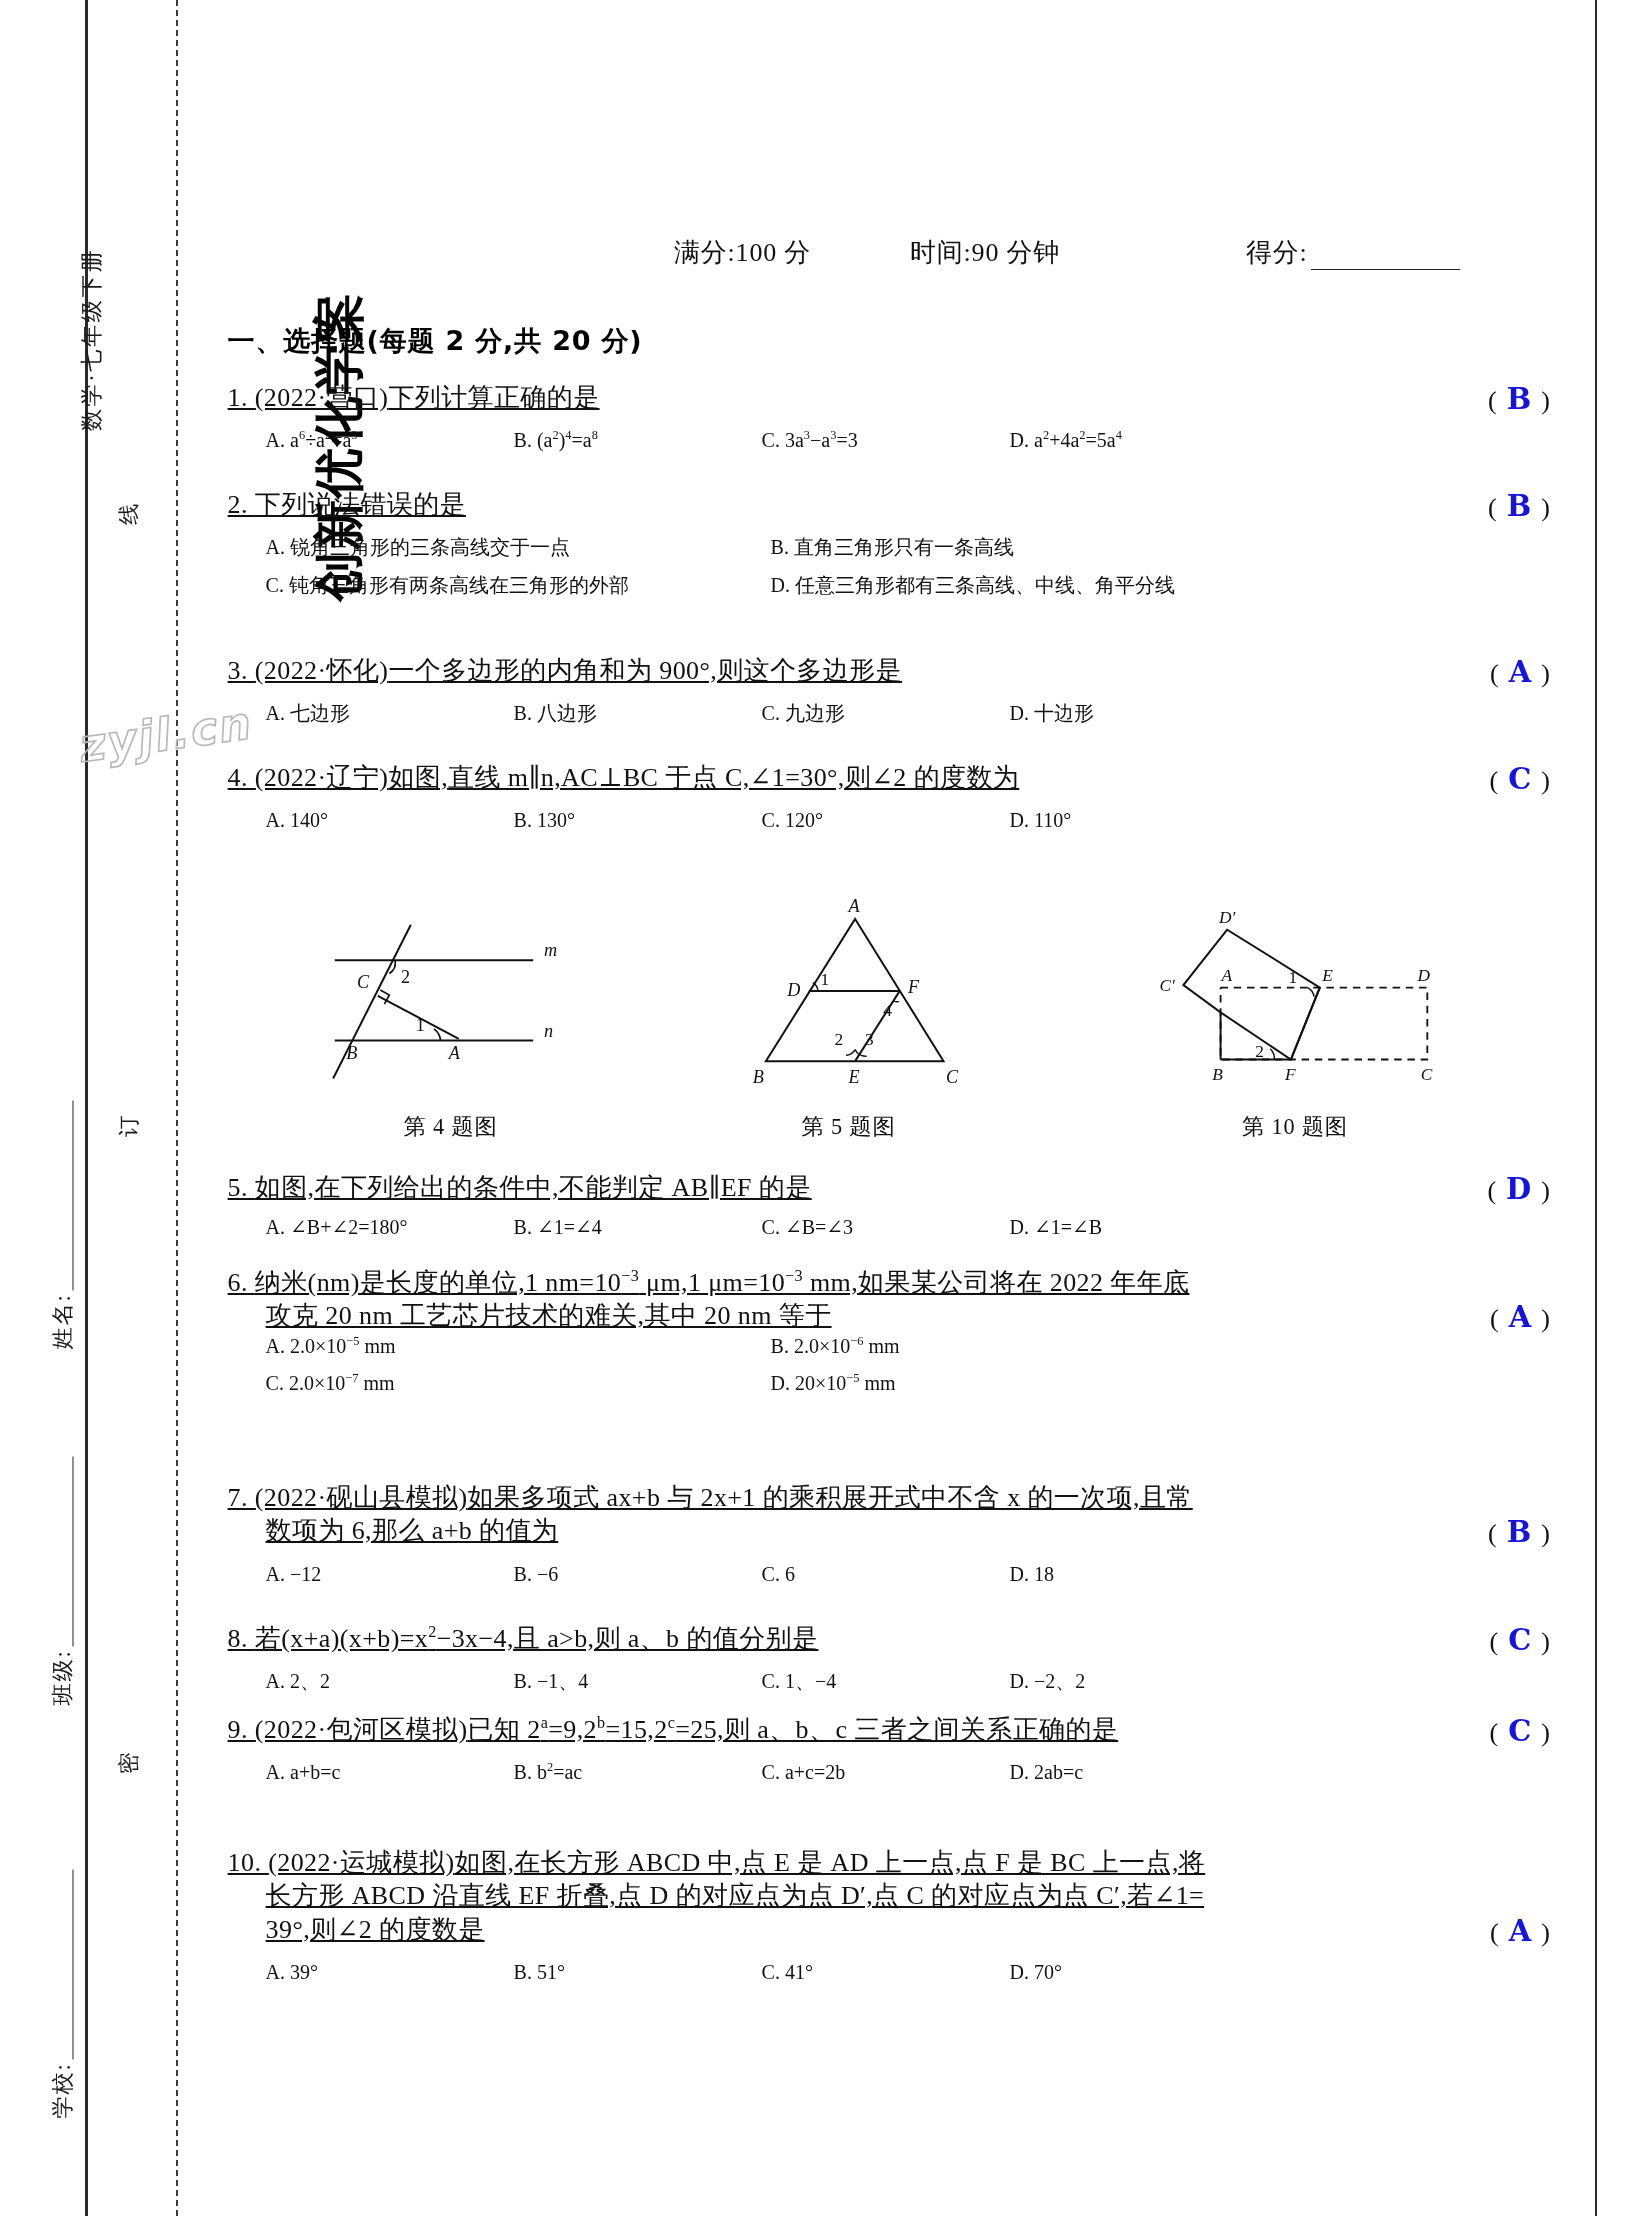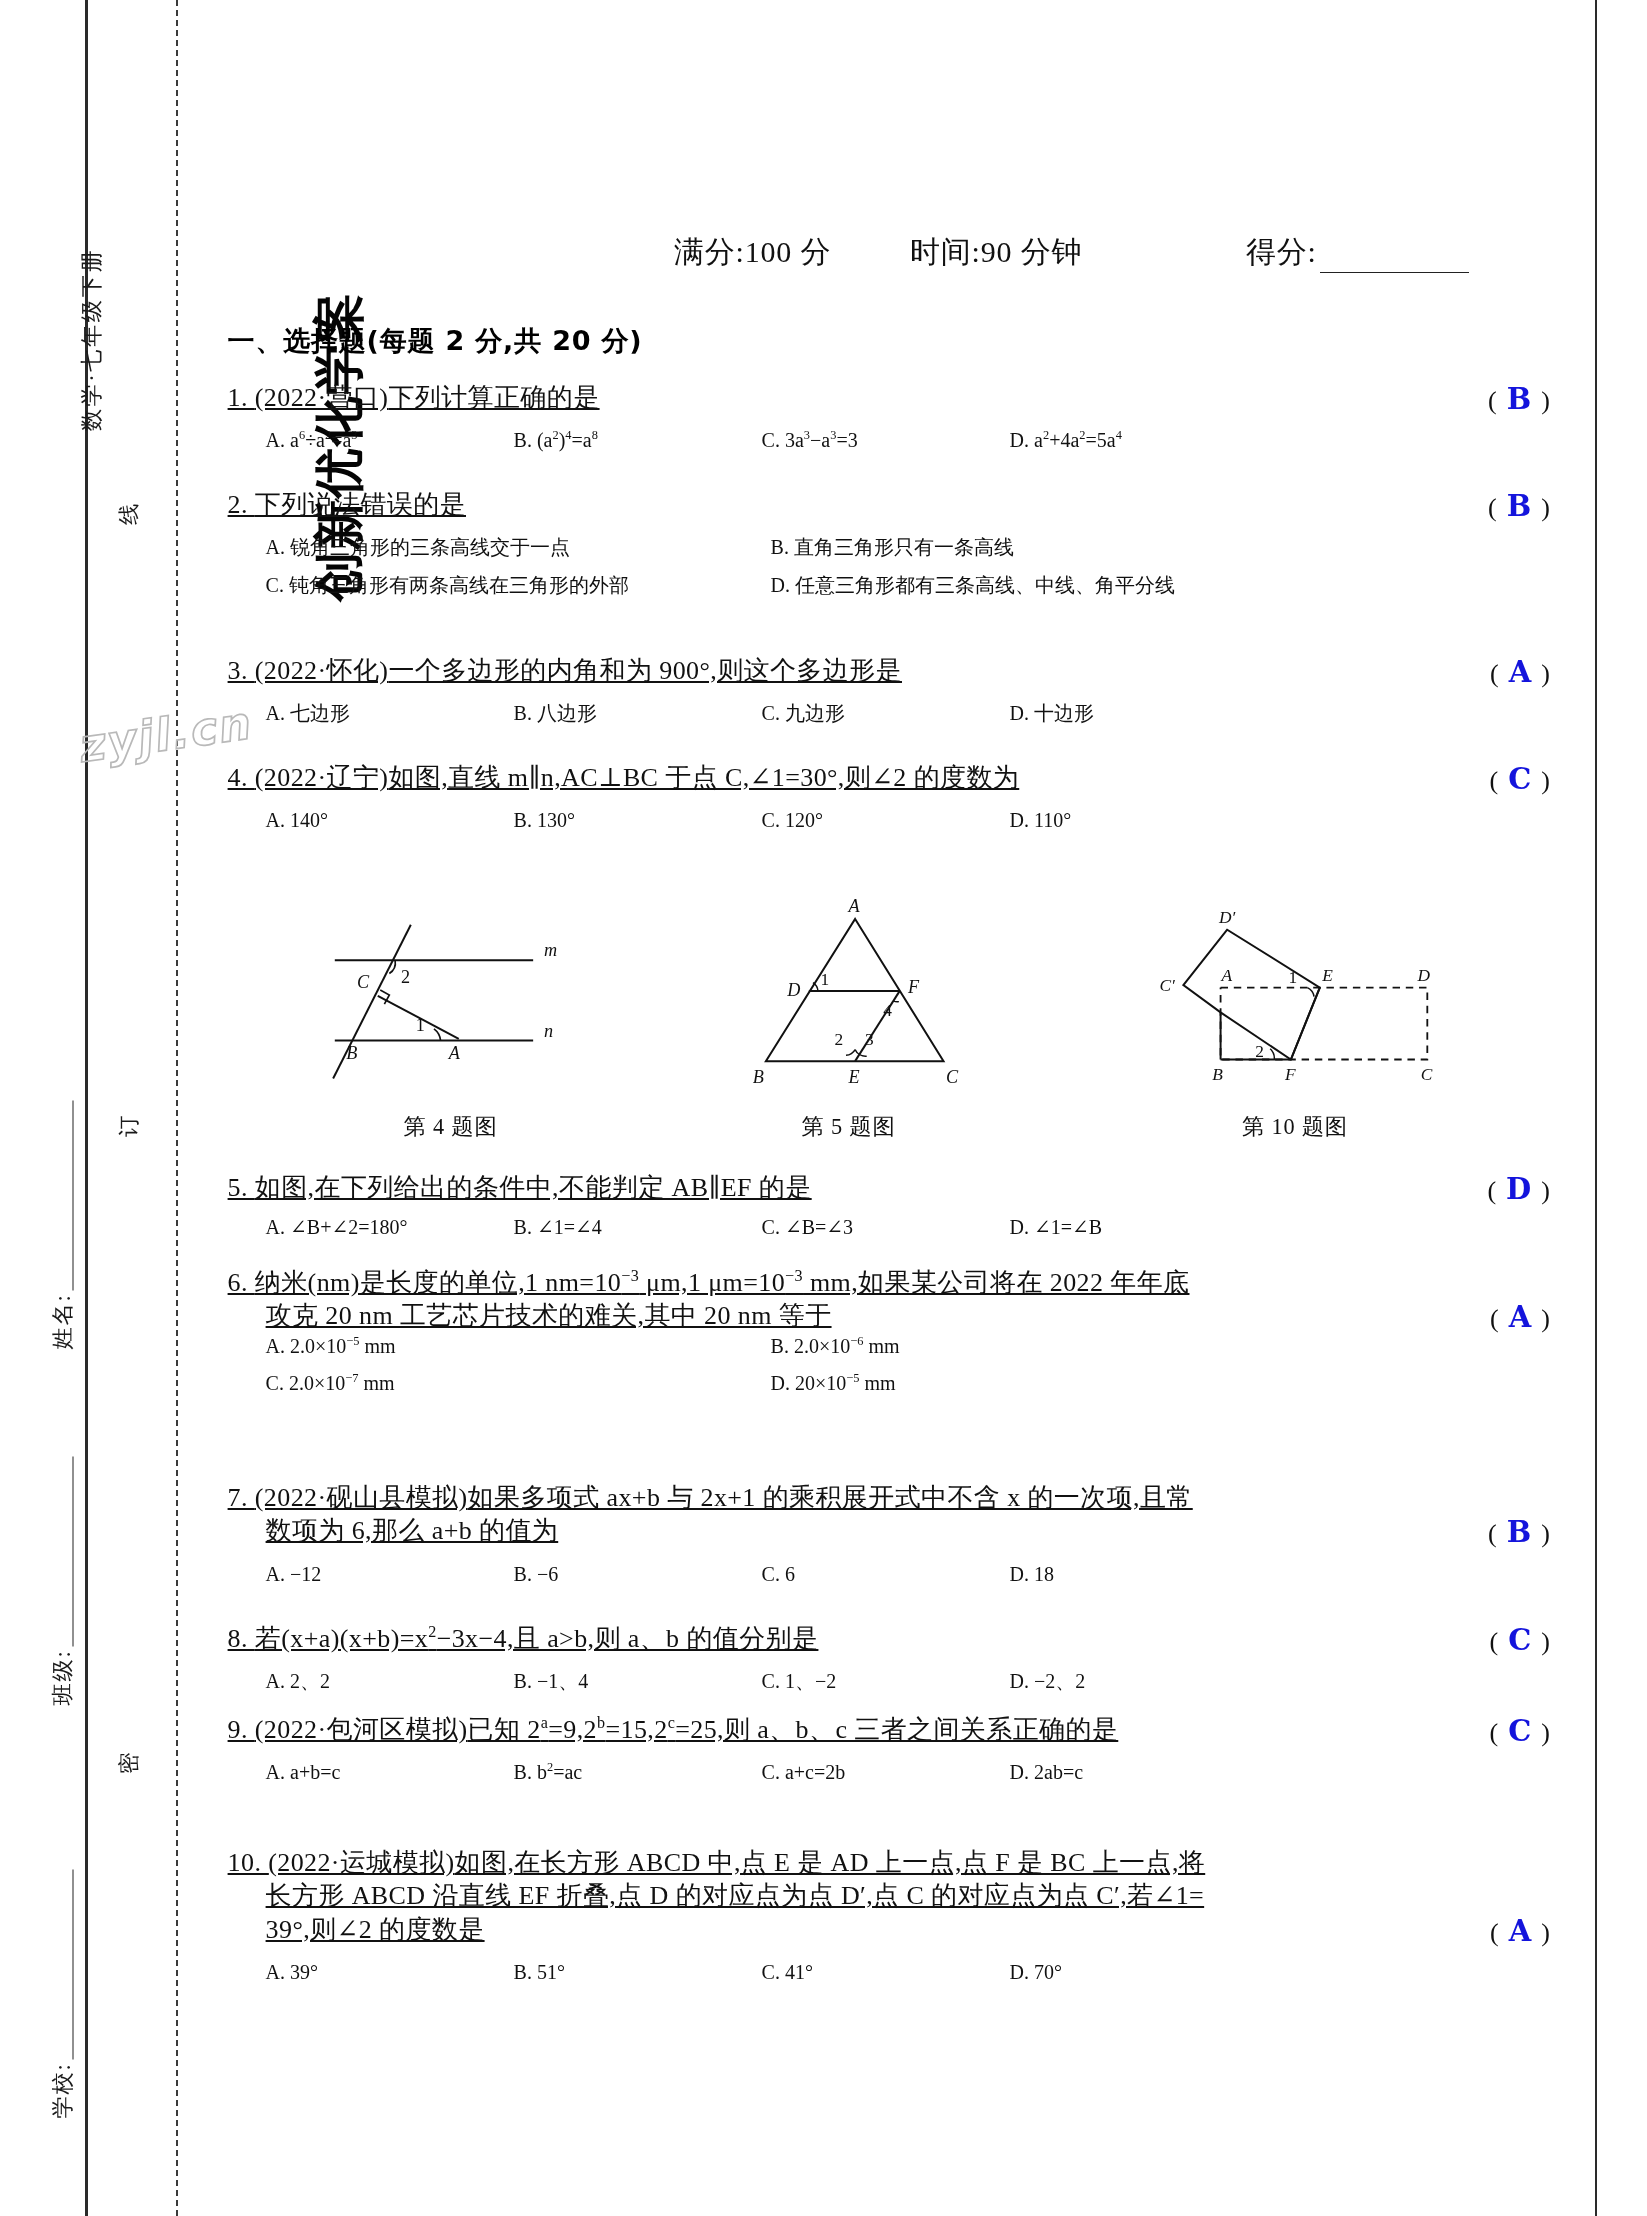--- a/index.html
+++ b/index.html
@@ -71,21 +71,21 @@
     position:absolute;left:211px;top:0;width:1357px;height:2216px;
   }
 
   #exam-title{
     position:absolute;left:0;top:124px;width:1357px;text-align:center;
     font-family:"DejaVu Serif","Liberation Serif",serif;
     font-weight:bold;font-size:48px;letter-spacing:8.3px;color:#000;
   }
   #exam-info{
     position:absolute;left:0;top:232px;width:1357px;height:41px;
-    font-size:30px;letter-spacing:0.8px;
+    font-size:26px;letter-spacing:0.8px;
     display:flex;align-items:center;
   }
   #info-full{position:absolute;left:463px;}
   #info-time{position:absolute;left:699px;}
   #info-score{position:absolute;left:1035px;display:flex;align-items:flex-end;}
   #info-score .rule{
     display:inline-block;border-bottom:1.7px solid #222;width:149px;height:20px;margin-left:3.3px;
   }
 
   #section-title{
@@ -207,21 +207,21 @@
           <div class="opts" style="margin-top: 0;"><span class="o o-half">A. 2.0×10<sup>−5</sup> mm</span><span class="o o-half">B. 2.0×10<sup>−6</sup> mm</span></div>
           <div class="opts" style="margin-top: 11.6px;"><span class="o o-half">C. 2.0×10<sup>−7</sup> mm</span><span class="o o-half">D. 20×10<sup>−5</sup> mm</span></div>
         </div>
         <div class="q" style="top: 1481px;">
           <div class="qline qstem"><span>7. </span><span>(2022·砚山县模拟)</span><span>如果多项式 ax+b 与 2x+1 的乘积展开式中不含 x 的一次项,且常</span></div>
           <div class="qline qbody"><span>数项为 6,那么 a+b 的值为</span><span class="ans">(<span class="k">B</span>)</span></div>
           <div class="opts" style="margin-top: 13.2px;"><span class="o o1">A. −12</span><span class="o o2">B. −6</span><span class="o o3">C. 6</span><span class="o o4">D. 18</span></div>
         </div>
         <div class="q" style="top: 1622px;">
           <div class="qline qstem"><span>8. </span><span>若(x+a)(x+b)=x<sup>2</sup>−3x−4,且 a&gt;b,则 a、b 的值分别是</span><span class="ans">(<span class="k">C</span>)</span></div>
-          <div class="opts" style="margin-top: 13.2px;"><span class="o o1">A. 2、2</span><span class="o o2">B. −1、4</span><span class="o o3">C. 1、−2</span><span class="o o4">D. −2、2</span></div>
+          <div class="opts" style="margin-top: 13.2px;"><span class="o o1">A. 2、2</span><span class="o o2">B. −1、4</span><span class="o o3">C. 1、−4</span><span class="o o4">D. −2、2</span></div>
         </div>
         <div class="q" style="top: 1713px;">
           <div class="qline qstem"><span>9. </span><span>(2022·包河区模拟)</span><span>已知 2<sup>a</sup>=9,2<sup>b</sup>=15,2<sup>c</sup>=25,则 a、b、c 三者之间关系正确的是</span><span class="ans">(<span class="k">C</span>)</span></div>
           <div class="opts" style="margin-top: 13.2px;"><span class="o o1">A. a+b=c</span><span class="o o2">B. b<sup>2</sup>=ac</span><span class="o o3">C. a+c=2b</span><span class="o o4">D. 2ab=c</span></div>
         </div>
         <div class="q" style="top: 1846px;">
           <div class="qline qstem"><span>10. </span><span>(2022·运城模拟)</span><span>如图,在长方形 ABCD 中,点 E 是 AD 上一点,点 F 是 BC 上一点,将</span></div>
           <div class="qline qbody"><span>长方形 ABCD 沿直线 EF 折叠,点 D 的对应点为点 D′,点 C 的对应点为点 C′,若∠1=</span></div>
           <div class="qline qbody"><span>39°,则∠2 的度数是</span><span class="ans">(<span class="k">A</span>)</span></div>
           <div class="opts" style="margin-top: 13.2px;"><span class="o o1">A. 39°</span><span class="o o2">B. 51°</span><span class="o o3">C. 41°</span><span class="o o4">D. 70°</span></div>

